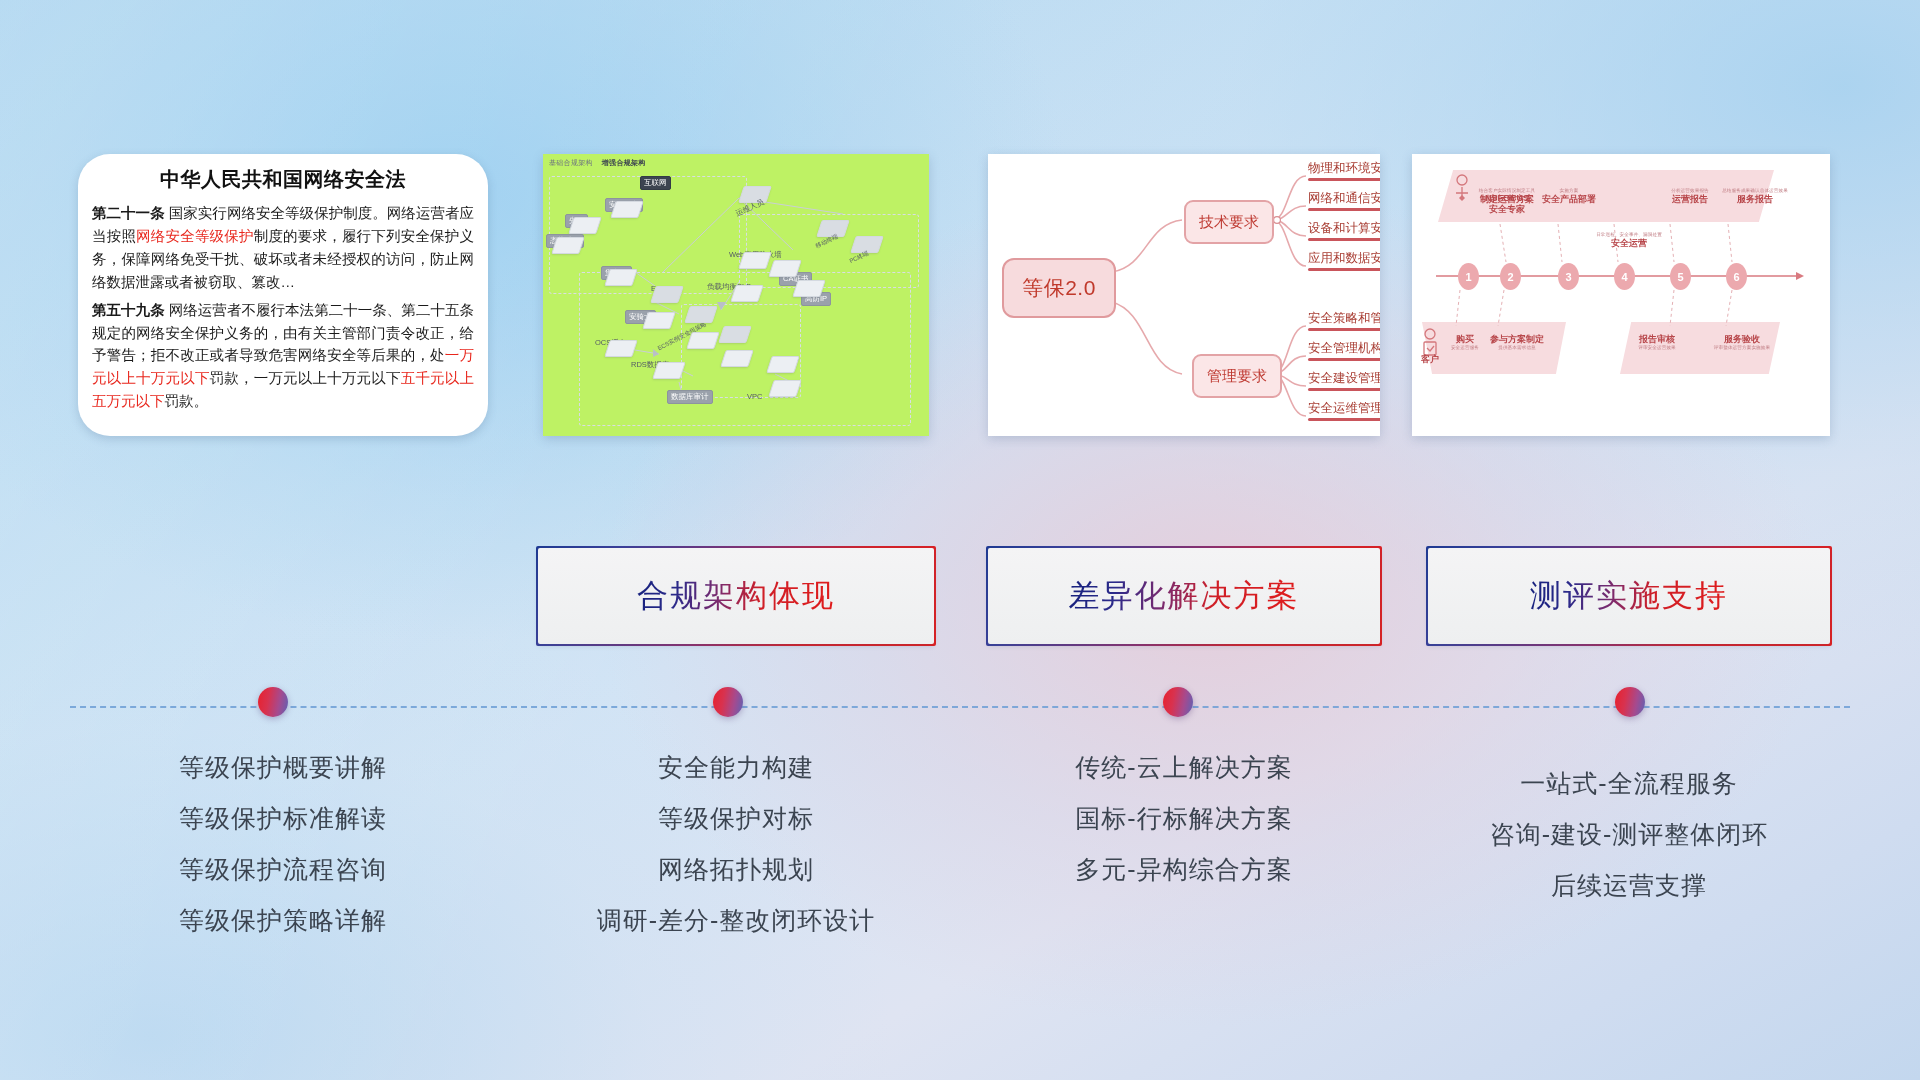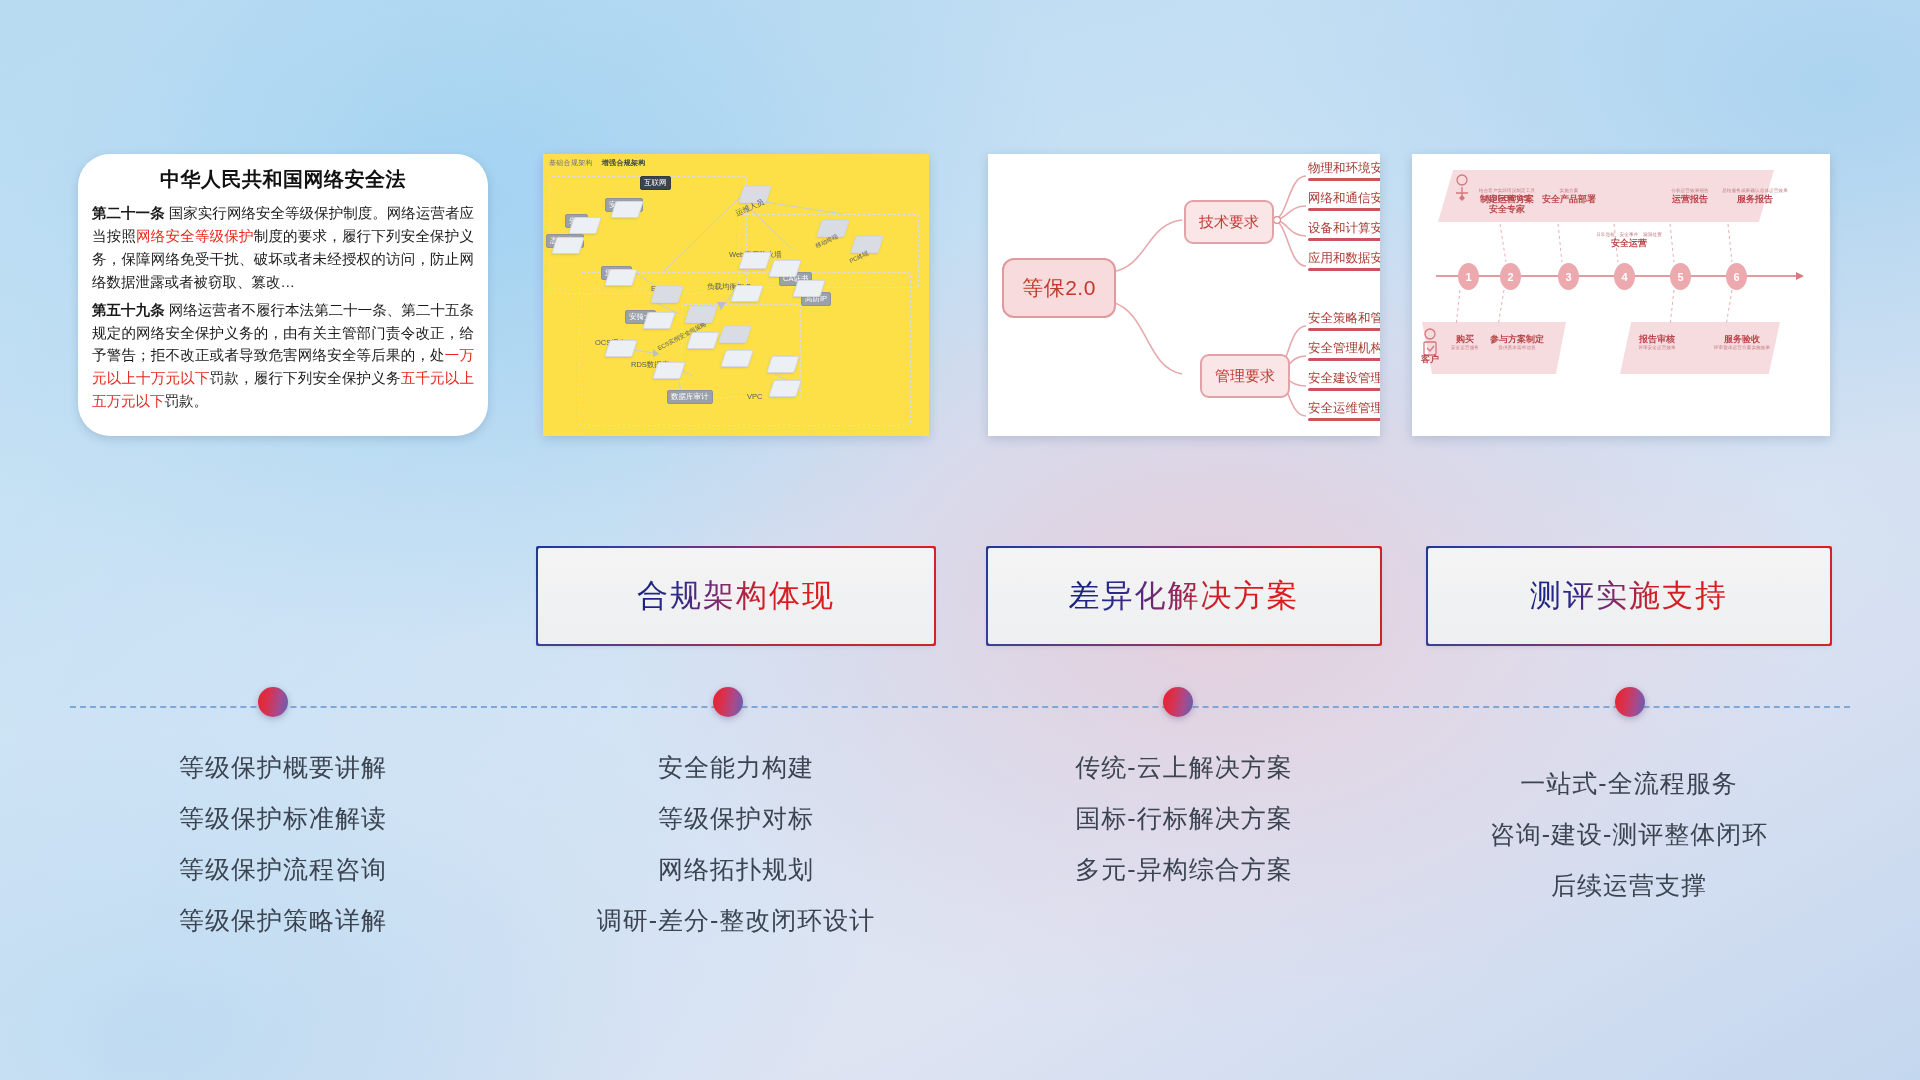--- a/index.html
+++ b/index.html
@@ -28,21 +28,21 @@
 
   
   .law{padding:12px 14px 8px 14px;box-sizing:border-box;color:#1a1a1a;}
   .law h3{margin:0 0 9px 0;font-size:20px;font-weight:bold;text-align:center;
           letter-spacing:.5px;color:#111;}
   .law p{margin:0 0 5px 0;font-size:14.5px;line-height:1.58;text-align:justify;}
   .law b{font-weight:bold;}
   .law .r{color:#e8261c;}
 
   
-  .arch{background:#fde047;}
+  .arch{background:#bef264;}
   .arch .tabs{position:absolute;left:6px;top:4px;font-size:7px;color:#6d7480;
               letter-spacing:.3px;}
   .arch .tabs span{margin-right:9px;}
   .arch .tabs span.on{color:#3b4350;font-weight:bold;}
   .arch .zone{position:absolute;border:1px dashed #d8dde4;border-radius:3px;}
   .arch svg{position:absolute;left:0;top:0;}
   .node{position:absolute;}
   .node .box{width:26px;height:15px;background:#eceff3;
      border:1px solid #d4d9e0;border-radius:2px;
      transform:skewX(-18deg);box-shadow:0 1px 2px rgba(80,90,110,.18);}
@@ -120,21 +120,21 @@
 
   <div class="cards">
 
     <div class="card" style="left:78px;top:4px;width:410px;height:282px;border-radius:32px;">
       <div class="inner law">
         <h3>中华人民共和国网络安全法</h3>
         <p>
           <b>第二十一条</b><span> 国家实行网络安全等级保护制度。网络运营者应当按照</span><span class="r">网络安全等级保护</span><span>制度的要求，履行下列安全保护义务，保障网络免受干扰、破坏或者未经授权的访问，防止网络数据泄露或者被窃取、篡改…</span>
         </p>
         <p>
-          <b>第五十九条</b><span> 网络运营者不履行本法第二十一条、第二十五条规定的网络安全保护义务的，由有关主管部门责令改正，给予警告；拒不改正或者导致危害网络安全等后果的，处</span><span class="r">一万元以上十万元以下</span><span>罚款，履行下列安全保护义务</span><span class="r">五千元以上五万元以下</span><span>罚款。</span>
+          <b>第五十九条</b><span> 网络运营者不履行本法第二十一条、第二十五条规定的网络安全保护义务的，由有关主管部门责令改正，给予警告；拒不改正或者导致危害网络安全等后果的，处</span><span class="r">一万元以上十万元以下</span><span>罚款，一万元以上十万元以下</span><span class="r">五千元以上五万元以下</span><span>罚款。</span>
         </p>
       </div>
     </div>
 
     <div class="card arch" style="left:543px;top:4px;width:386px;height:282px;">
       <div class="inner">
         <div class="tabs">
           <span>基础合规架构</span><span class="on">增强合规架构</span>
         </div>
 
@@ -270,21 +270,21 @@
             <path d="M285,220 C300,220 300,232 318,232"></path>
             <path d="M285,220 C300,220 300,262 318,262"></path>
           </g>
           <circle cx="289" cy="66" r="3.4" fill="#fff" stroke="#d98e92" stroke-width="1.2"></circle>
           <circle cx="289" cy="220" r="3.4" fill="#fff" stroke="#d98e92" stroke-width="1.2"></circle>
         </svg>
 
         <div class="root">等保2.0</div>
 
         <div class="mid" style="left:196px;top:46px;">技术要求</div>
-        <div class="mid" style="left:212px;top:200px;">管理要求</div>
+        <div class="mid" style="left:204px;top:200px;">管理要求</div>
 
         <div class="leaf" style="left:320px;top:6px;"><span>物理和环境安全</span><i></i></div>
         <div class="leaf" style="left:320px;top:36px;"><span>网络和通信安全</span><i></i></div>
         <div class="leaf" style="left:320px;top:66px;"><span>设备和计算安全</span><i></i></div>
         <div class="leaf" style="left:320px;top:96px;"><span>应用和数据安全</span><i></i></div>
 
         <div class="leaf" style="left:320px;top:156px;"><span>安全策略和管理制度</span><i></i></div>
         <div class="leaf" style="left:320px;top:186px;"><span>安全管理机构和人员</span><i></i></div>
         <div class="leaf" style="left:320px;top:216px;"><span>安全建设管理</span><i></i></div>
         <div class="leaf" style="left:320px;top:246px;"><span>安全运维管理</span><i></i></div>

